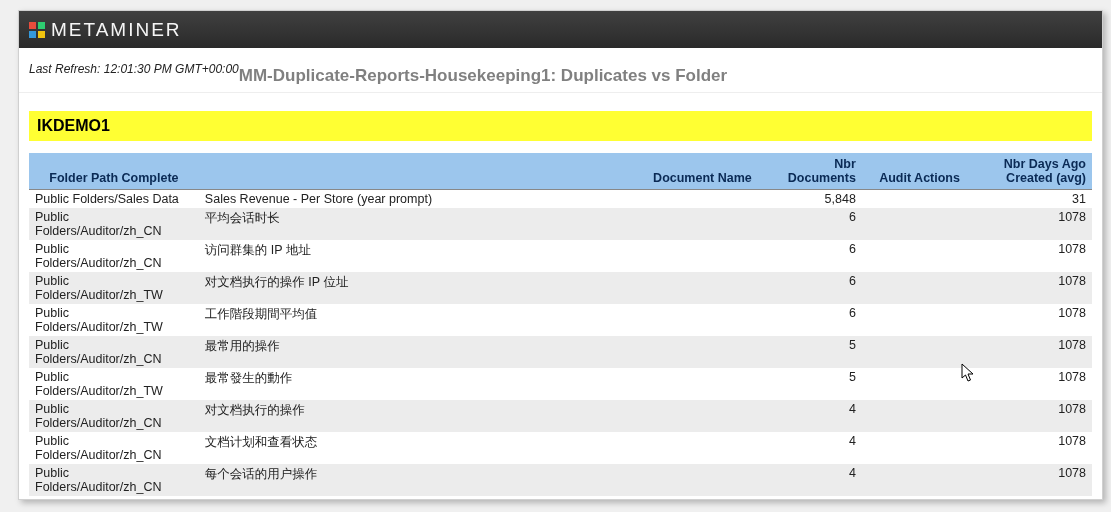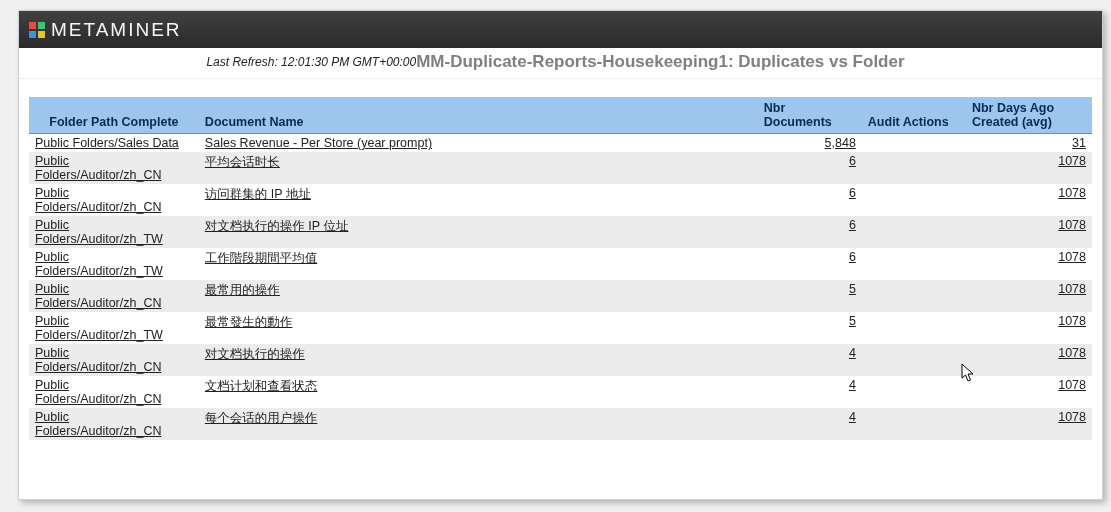--- a/index.html
+++ b/index.html
@@ -27,35 +27,36 @@
   }
   .logo-text {
     font-family: Arial, Helvetica, sans-serif;
     font-size: 19px;
     font-weight: 500;
     letter-spacing: 2px;
     color: #f5f5f5;
   }
   .subbar {
     display: flex;
-    justify-content: center;
+    justify-content: flex-start;
     align-items: center;
     padding: 4px 20px 6px 10px;
     border-bottom: 1px solid #eee;
   }
   .refresh {
     font-style: italic;
     font-size: 12px;
     color: #222;
   }
   .page-title {
     font-size: 17px;
     font-weight: bold;
     color: #808080;
     text-align: right;
+    margin-top: 14px;
   }
   .content {
     padding: 18px 10px 0 10px;
   }
   .section-title {
     background: #ffff33;
     font-size: 16px;
     font-weight: bold;
     color: #000;
     padding: 6px 8px;
@@ -69,26 +70,25 @@
   }
   table.report thead th {
     background: #9cc6ed;
     color: #0a2a55;
     font-weight: bold;
     padding: 4px 6px;
     border-bottom: 1px solid #888;
     vertical-align: bottom;
     text-align: center;
   }
-  table.report thead th.num { text-align: left; }
+  table.report thead th.num { text-align: right; }
   table.report tbody td {
     padding: 2px 6px;
     vertical-align: top;
     color: #222;
-    text-decoration: underline;
   }
   table.report tbody tr.stripe td { background: #ececec; }
   td.num { text-align: right; }
   td.fp { width: 155px; }
   .col-fp { width: 155px; }
   .col-dn { width: 510px; }
   .col-nd { width: 95px; }
   .col-aa { width: 95px; }
   .col-na { width: 115px; }
   .cursor {
@@ -113,20 +113,21 @@
     </span>
     <span class="logo-text">METAMINER</span>
   </div>
 
   <div class="subbar">
     <span class="refresh">Last Refresh: 12:01:30 PM GMT+00:00</span>
     <span class="page-title">MM-Duplicate-Reports-Housekeeping1: Duplicates vs Folder</span>
   </div>
 
   <div class="content">
+    <div class="section-title">IKDEMO1</div>
 
     <table class="report">
       <colgroup>
         <col class="col-fp">
           <col class="col-dn">
           <col class="col-nd">
           <col class="col-aa">
           <col class="col-na">
       </colgroup>
       <thead>

